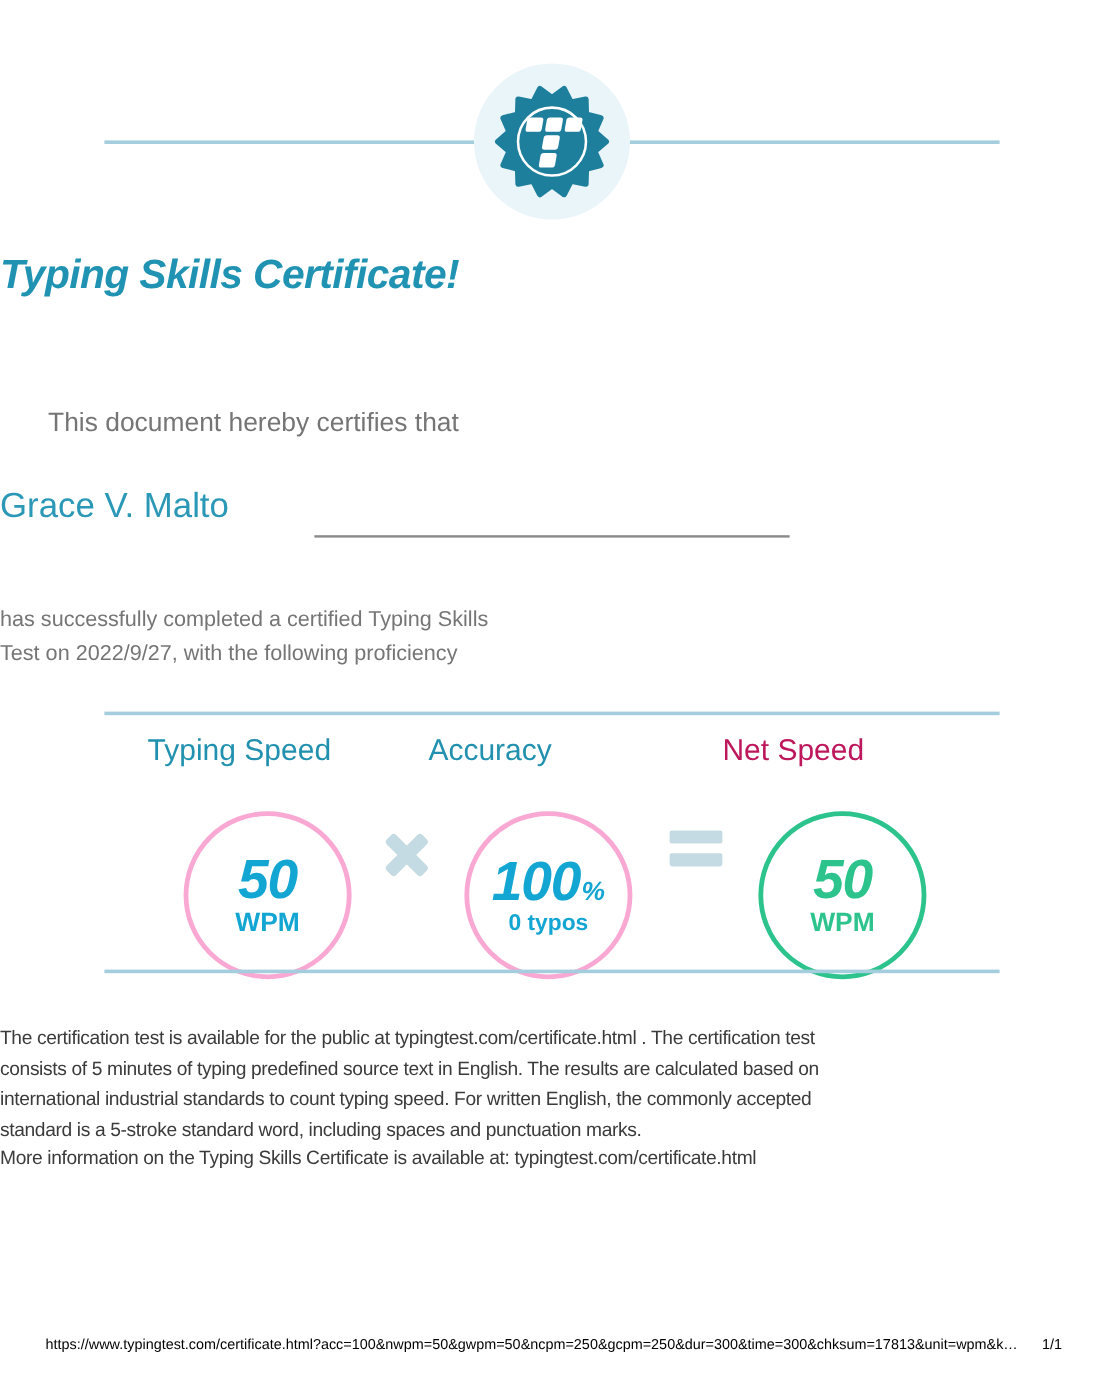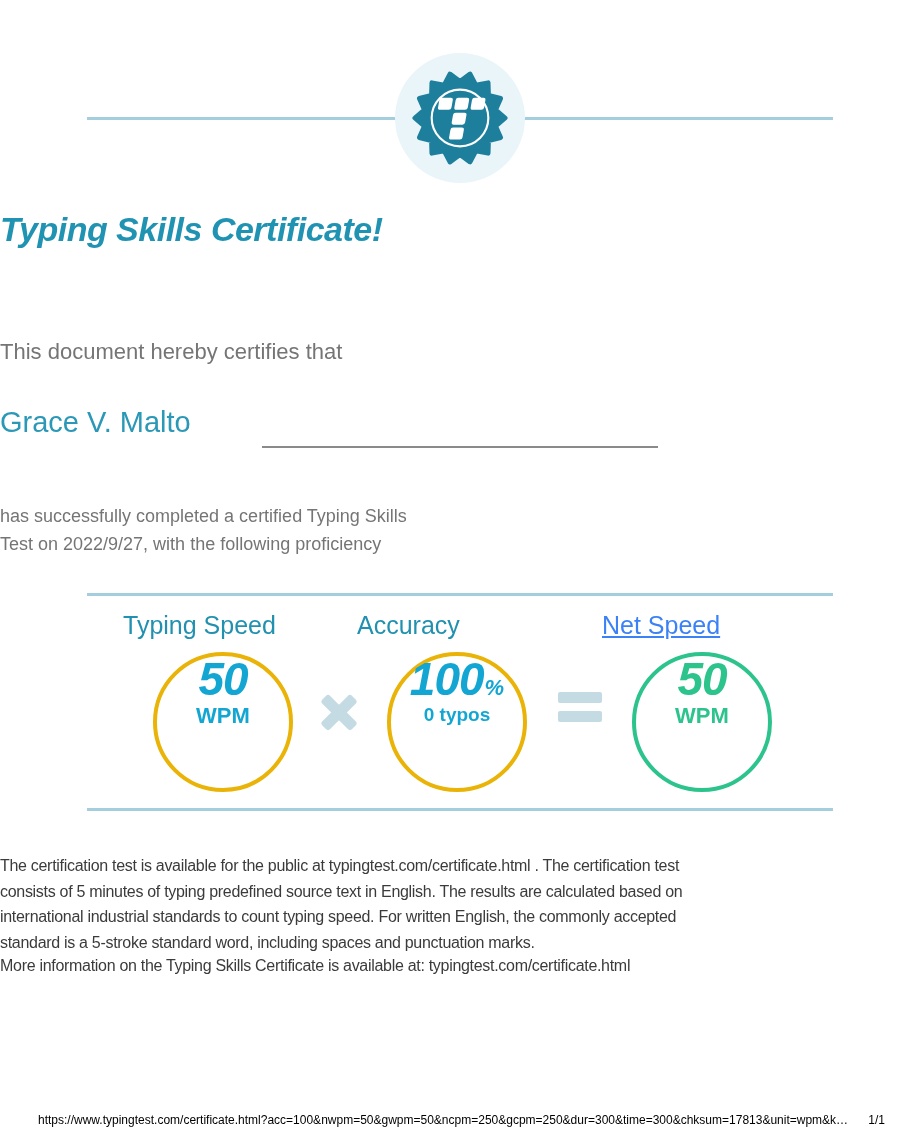--- a/index.html
+++ b/index.html
@@ -28,49 +28,49 @@
   .centered { position: absolute; left: 0; width: 920px; }
 
   .title {
     top: 210px; font-size: 34px; font-weight: bold; font-style: italic;
     color: #2093B3; letter-spacing: -0.5px;
   }
   .site-name {
     top: 266px; font-size: 25px; font-weight: bold; font-style: italic;
     color: #2093B3;
   }
-  .certifies { top: 339px; font-size: 22px; color: #757575; }
+  .certifies { top: 339px; font-size: 22px; color: #757575; padding-left: 40px; }
   .recipient { top: 406px; font-size: 29px; color: #2A98B6; }
   .name-underline {
     position: absolute; left: 262px; top: 446px; width: 396px; height: 2px;
     background: #8A8A8A;
   }
   .completion { top: 503px; font-size: 18px; line-height: 27.5px; color: #757575; }
 
   .divider {
     position: absolute; left: 87px; width: 746px; height: 3px; background: #A4CEDE;
   }
   .divider-top { top: 593px; }
   .divider-bottom { top: 808px; }
 
   
   .stat-label {
     position: absolute; width: 200px; top: 611px; text-align: left;
     font-size: 25px;
   }
   .stat-label.blue { color: #2191AF; }
-  .stat-label.green { color: #3b82f6; text-decoration: underline; }
+  .stat-label.green { color: #be185d; }
   .label-typing { left: 123px; }
   .label-accuracy { left: 357px; }
   .label-net { left: 602px; }
 
   .stat-circle {
-    position: absolute; top: 652px; width: 140px; height: 140px;
-    border-radius: 50%; border: 4px solid #eab308;
-    display: flex; flex-direction: column; align-items: center; 
+    position: absolute; top: 676px; width: 140px; height: 140px;
+    border-radius: 50%; border: 4px solid #f9a8d4;
+    display: flex; flex-direction: column; align-items: center; justify-content: center;
     text-align: center;
   }
   .circle-typing { left: 153px; }
   .circle-accuracy { left: 387px; }
   .circle-net { left: 632px; border-color: #2CC38D; }
   .stat-value {
     font-size: 46px; font-weight: bold; font-style: italic; color: #14A6D3;
     line-height: 46px; letter-spacing: -1px;
   }
   .stat-unit { font-size: 22px; font-weight: bold; color: #14A6D3; line-height: 28px; }

